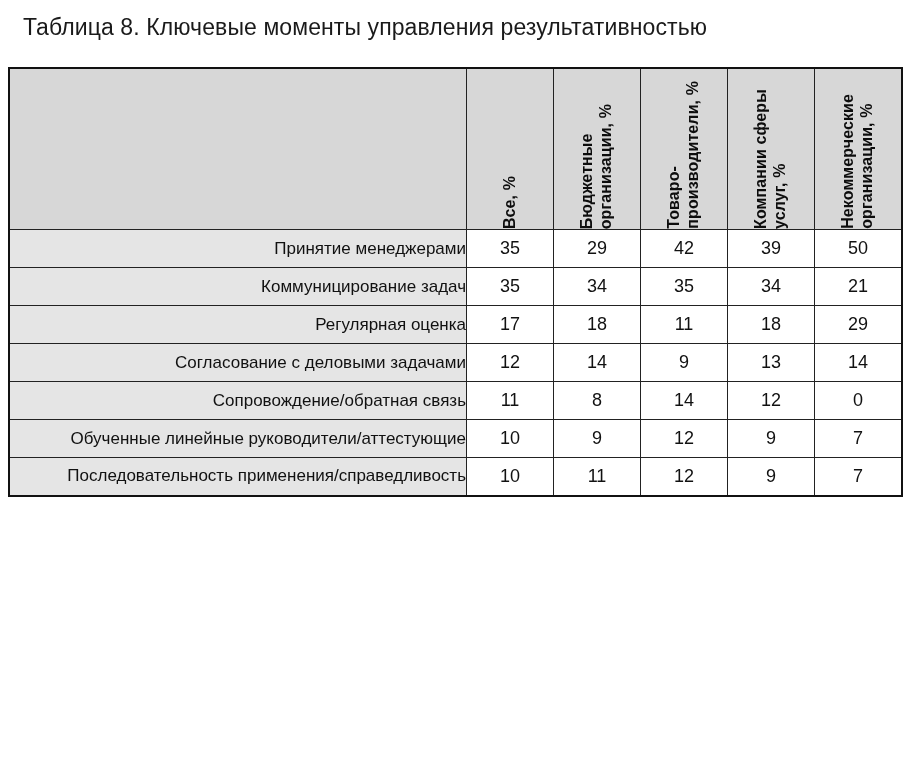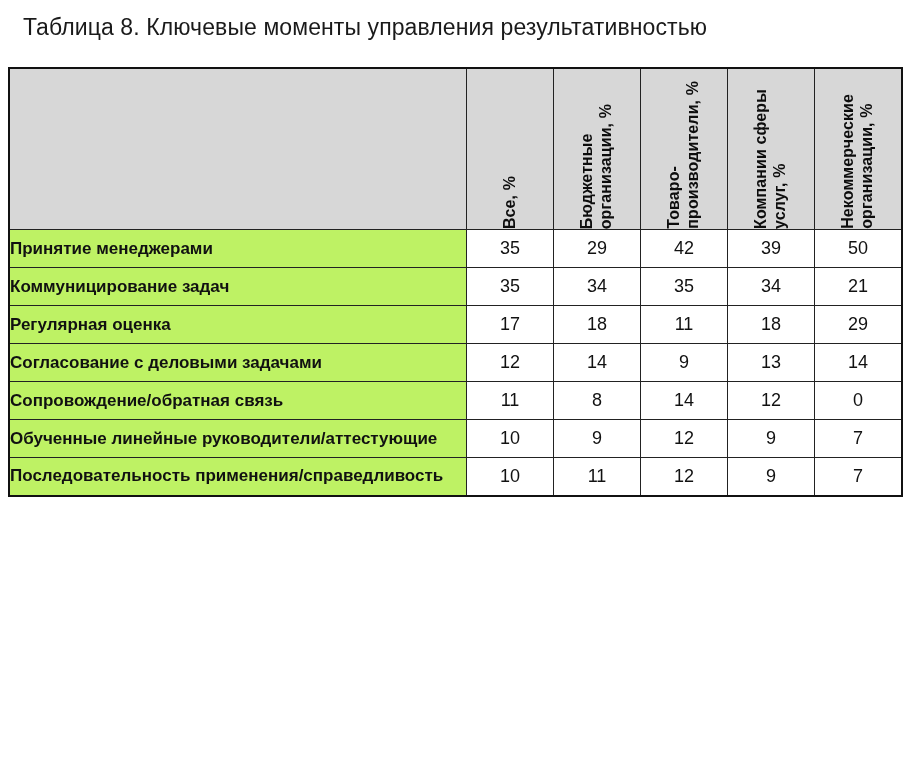--- a/index.html
+++ b/index.html
@@ -96,28 +96,28 @@
     letter-spacing: 0.1px;
     white-space: pre;
   }
 
   
   tbody tr {
     height: 38px;
   }
 
   td.row-label {
-    text-align: left;
+    text-align: right;
     padding: 0 6px 0 10px;
     font-size: 17px;
-    font-weight: 700;
+    font-weight: 400;
     color: #111111;
     line-height: 1.15;
     white-space: nowrap;
-    background: #bef264;
+    background: #e5e5e5;
   }
 
   td.cell-num {
     text-align: center;
     font-size: 18px;
     font-weight: 400;
     color: #111111;
     background: #ffffff;
   }
 </style>

